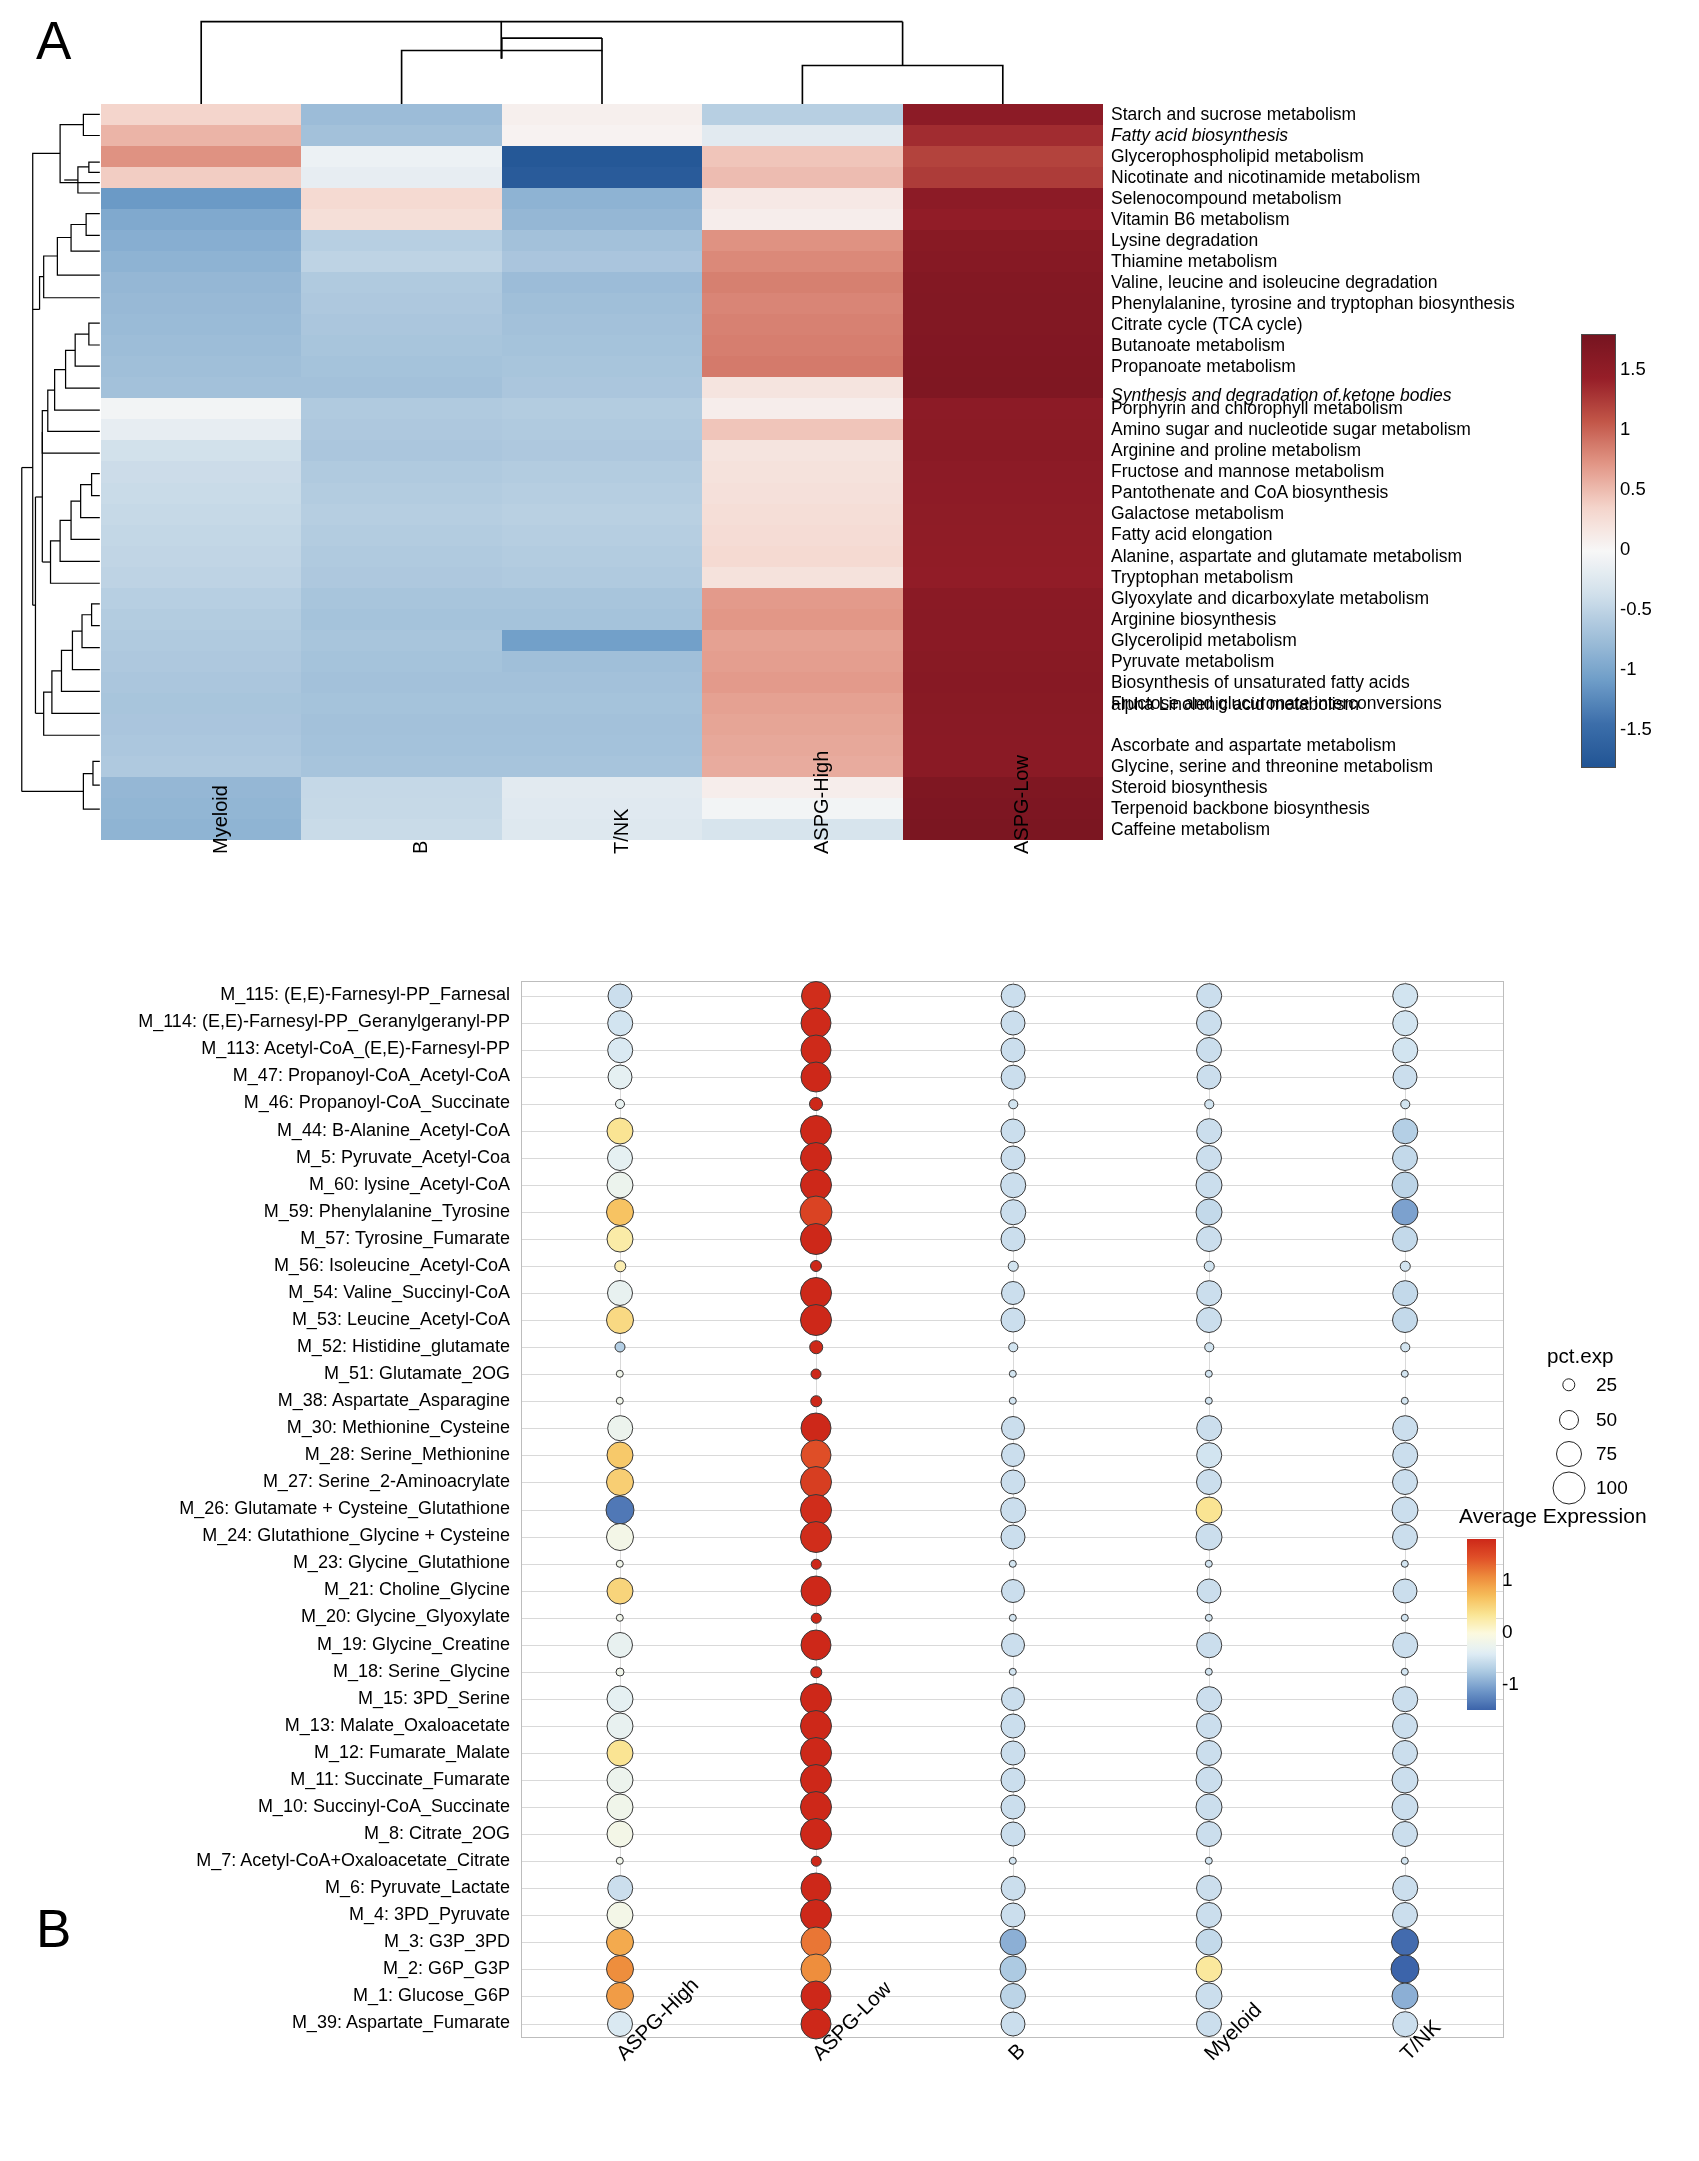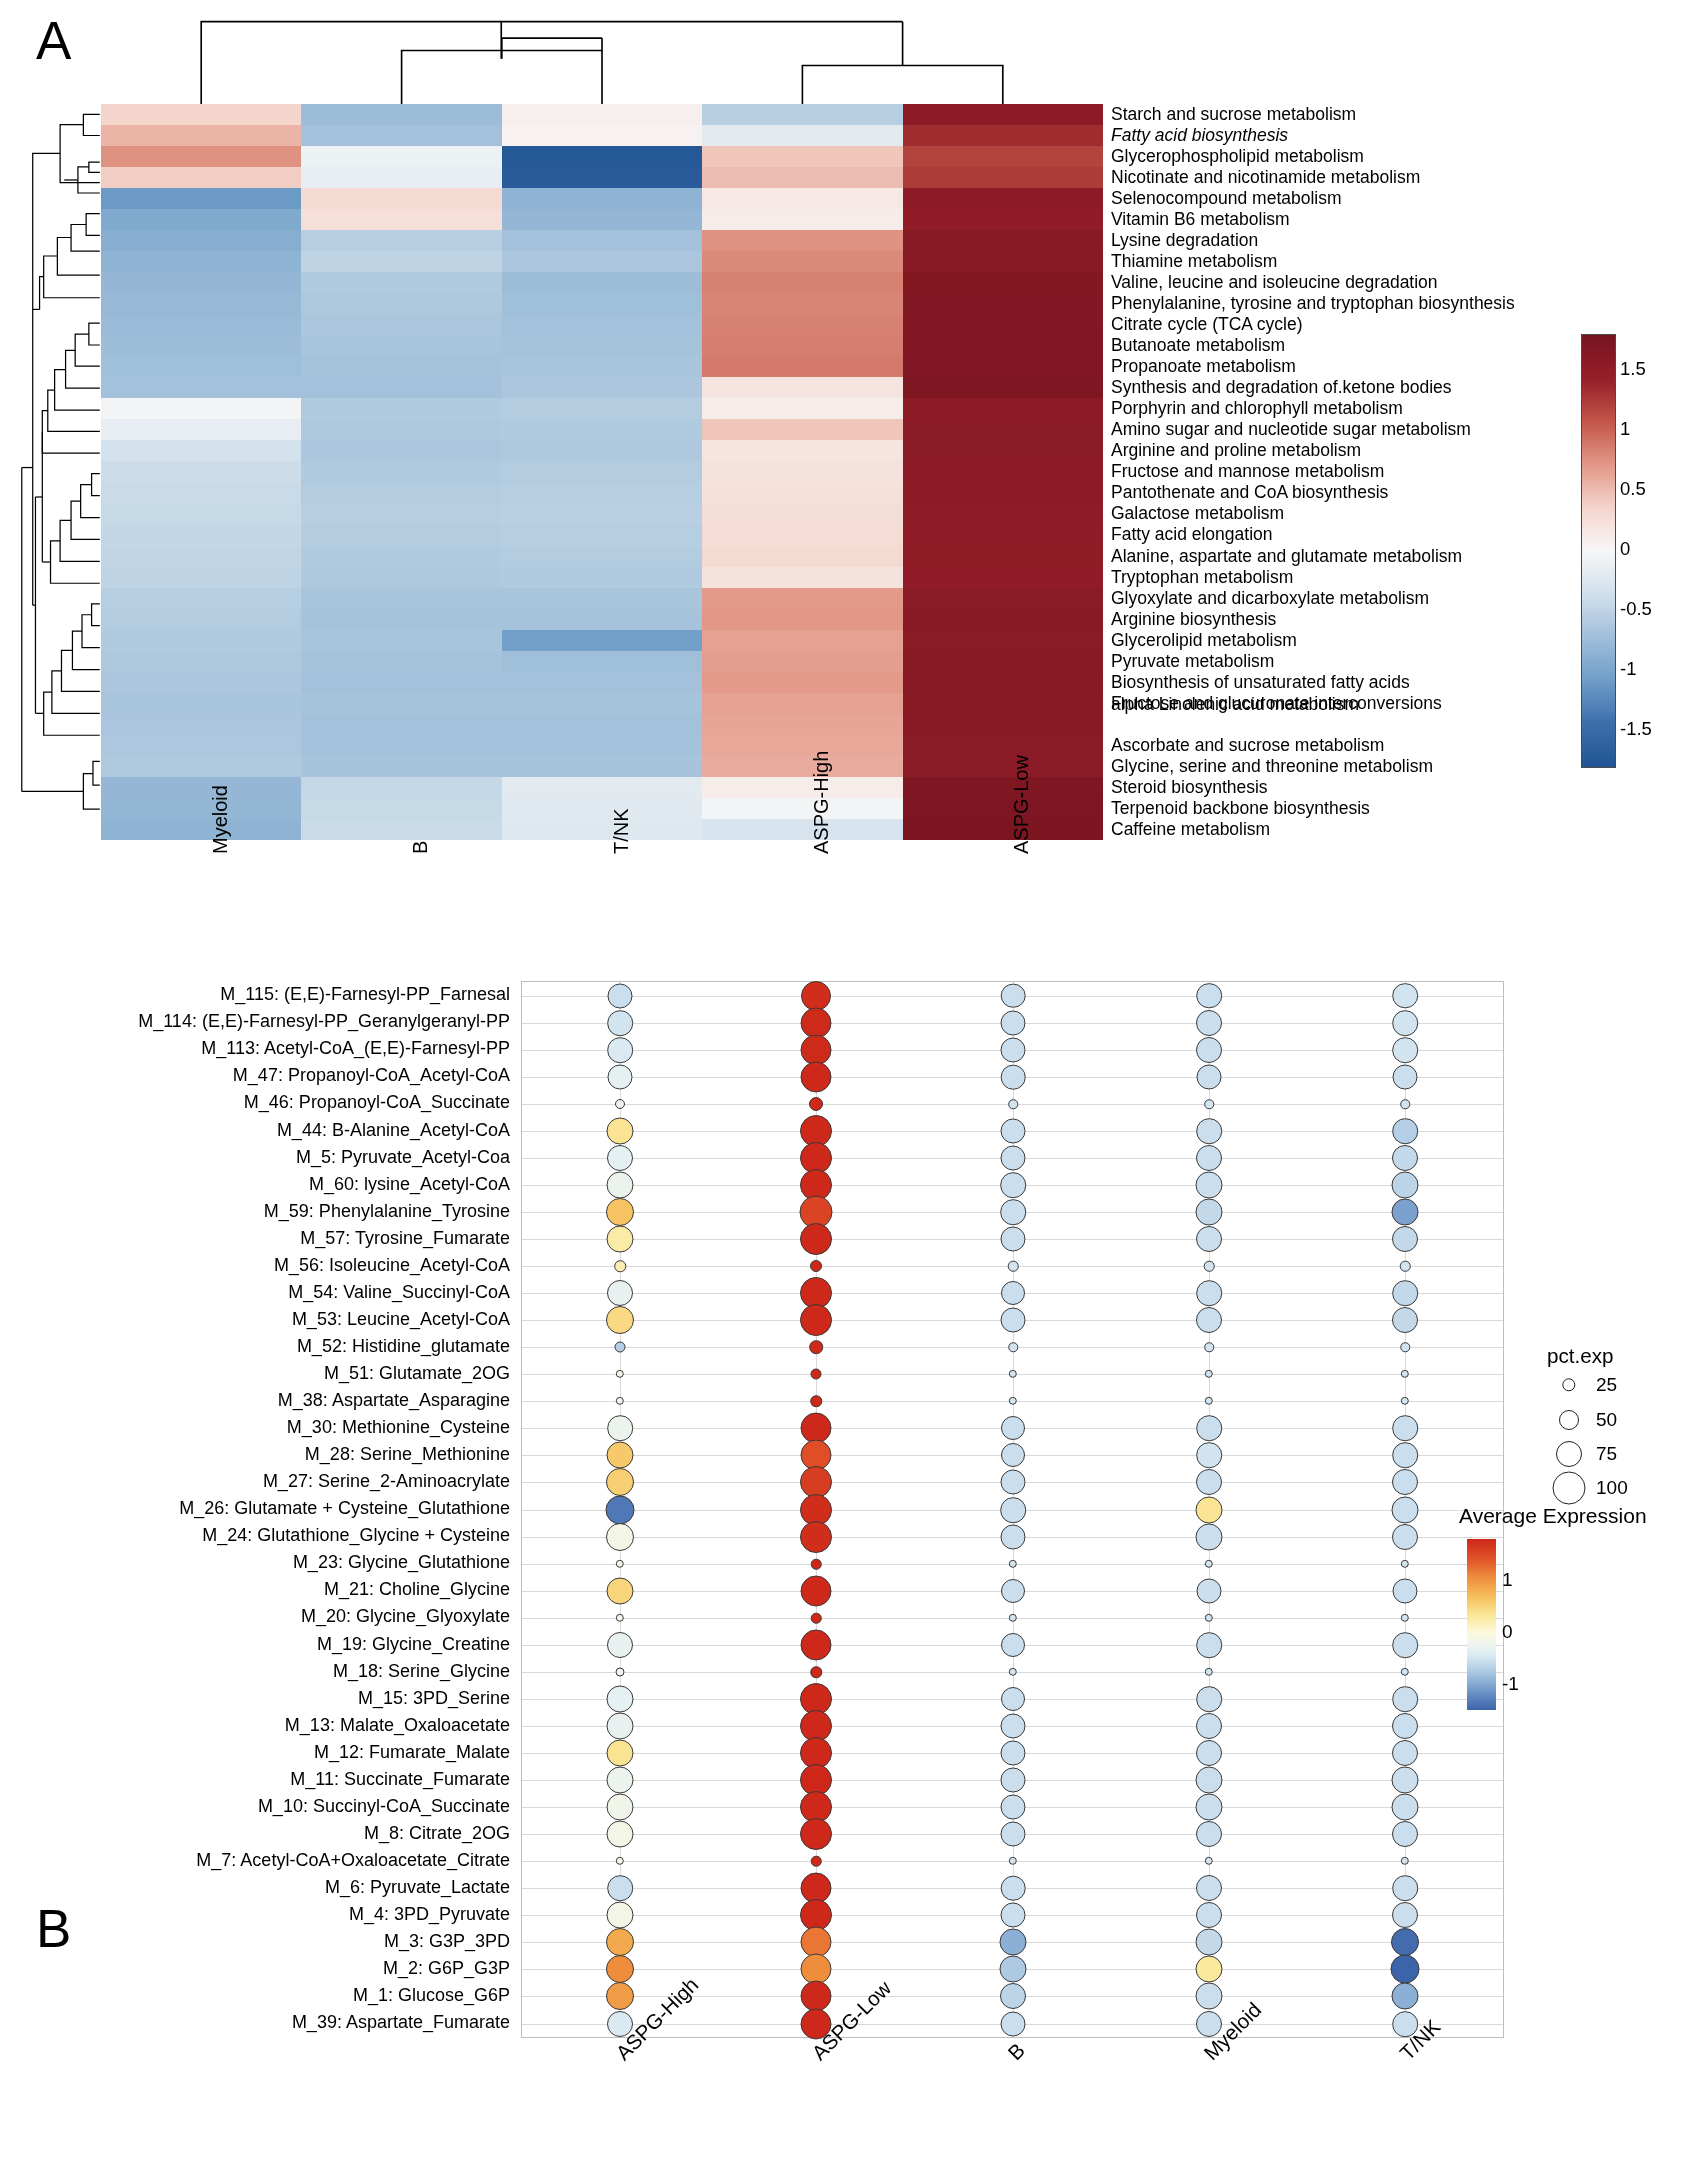--- a/index.html
+++ b/index.html
@@ -441,38 +441,38 @@
       <div class="row-label" style="top: 65px;">Nicotinate and nicotinamide metabolism</div>
       <div class="row-label" style="top: 86px;">Selenocompound metabolism</div>
       <div class="row-label" style="top: 107px;">Vitamin B6 metabolism</div>
       <div class="row-label" style="top: 128px;">Lysine degradation</div>
       <div class="row-label" style="top: 149px;">Thiamine metabolism</div>
       <div class="row-label" style="top: 170px;">Valine, leucine and isoleucine degradation</div>
       <div class="row-label" style="top: 191px;">Phenylalanine, tyrosine and tryptophan biosynthesis</div>
       <div class="row-label" style="top: 212px;">Citrate cycle (TCA cycle)</div>
       <div class="row-label" style="top: 233px;">Butanoate metabolism</div>
       <div class="row-label" style="top: 254px;">Propanoate metabolism</div>
-      <div class="row-label" style="top: 275px;">Synthesis and degradation of.ketone bodies</div>
+      <div class="row-label" style="top: 283px; font-style: italic;">Synthesis and degradation of.ketone bodies</div>
       <div class="row-label" style="top: 296px;">Porphyrin and chlorophyll metabolism</div>
       <div class="row-label" style="top: 317px;">Amino sugar and nucleotide sugar metabolism</div>
       <div class="row-label" style="top: 338px;">Arginine and proline metabolism</div>
       <div class="row-label" style="top: 359px;">Fructose and mannose metabolism</div>
       <div class="row-label" style="top: 380px;">Pantothenate and CoA biosynthesis</div>
       <div class="row-label" style="top: 401px;">Galactose metabolism</div>
       <div class="row-label" style="top: 422px;">Fatty acid elongation</div>
       <div class="row-label" style="top: 444px;">Alanine, aspartate and glutamate metabolism</div>
       <div class="row-label" style="top: 465px;">Tryptophan metabolism</div>
       <div class="row-label" style="top: 486px;">Glyoxylate and dicarboxylate metabolism</div>
       <div class="row-label" style="top: 507px;">Arginine biosynthesis</div>
       <div class="row-label" style="top: 528px;">Glycerolipid metabolism</div>
       <div class="row-label" style="top: 549px;">Pyruvate metabolism</div>
       <div class="row-label" style="top: 570px;">Biosynthesis of unsaturated fatty acids</div>
       <div class="row-label" style="top: 591px;">Fructose and glucuronate interconversions</div>
       <div class="row-label" style="top: 592px;">alpha Linolenic acid metabolism</div>
-      <div class="row-label" style="top: 633px;">Ascorbate and sucrose metabolism</div>
+      <div class="row-label" style="top: 633px;">Ascorbate and aspartate metabolism</div>
       <div class="row-label" style="top: 654px;">Glycine, serine and threonine metabolism</div>
       <div class="row-label" style="top: 675px;">Steroid biosynthesis</div>
       <div class="row-label" style="top: 696px;">Terpenoid backbone biosynthesis</div>
       <div class="row-label" style="top: 717px;">Caffeine metabolism</div>
     </div>
   <div id="heat-col-labels">
       <div class="col-label" style="left: 209px; top: 854px;">Myeloid</div>
       <div class="col-label" style="left: 409px; top: 854px;">B</div>
       <div class="col-label" style="left: 610px; top: 854px;">T/NK</div>
       <div class="col-label" style="left: 810px; top: 854px;">ASPG-High</div>

